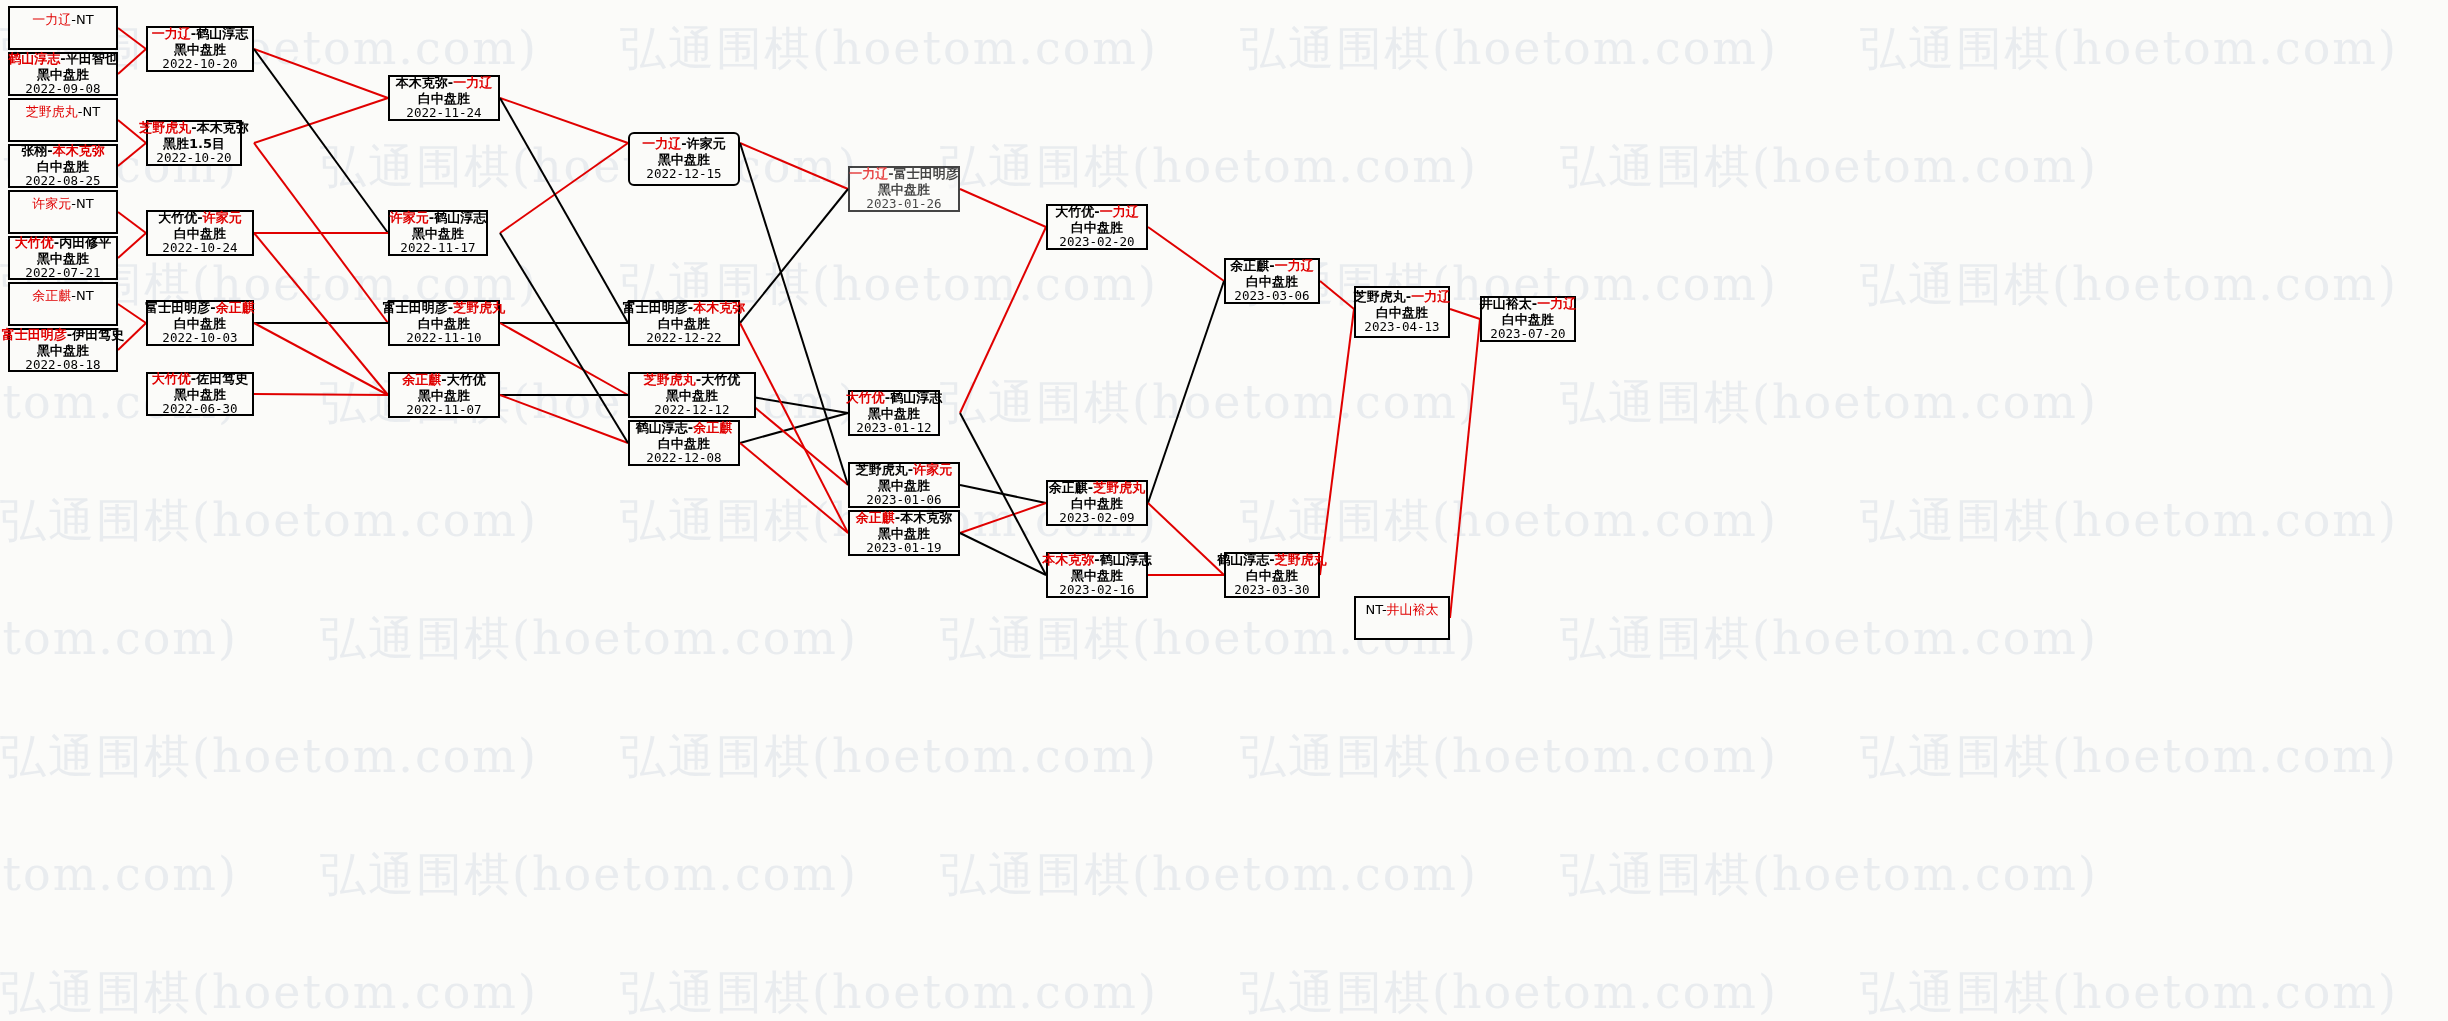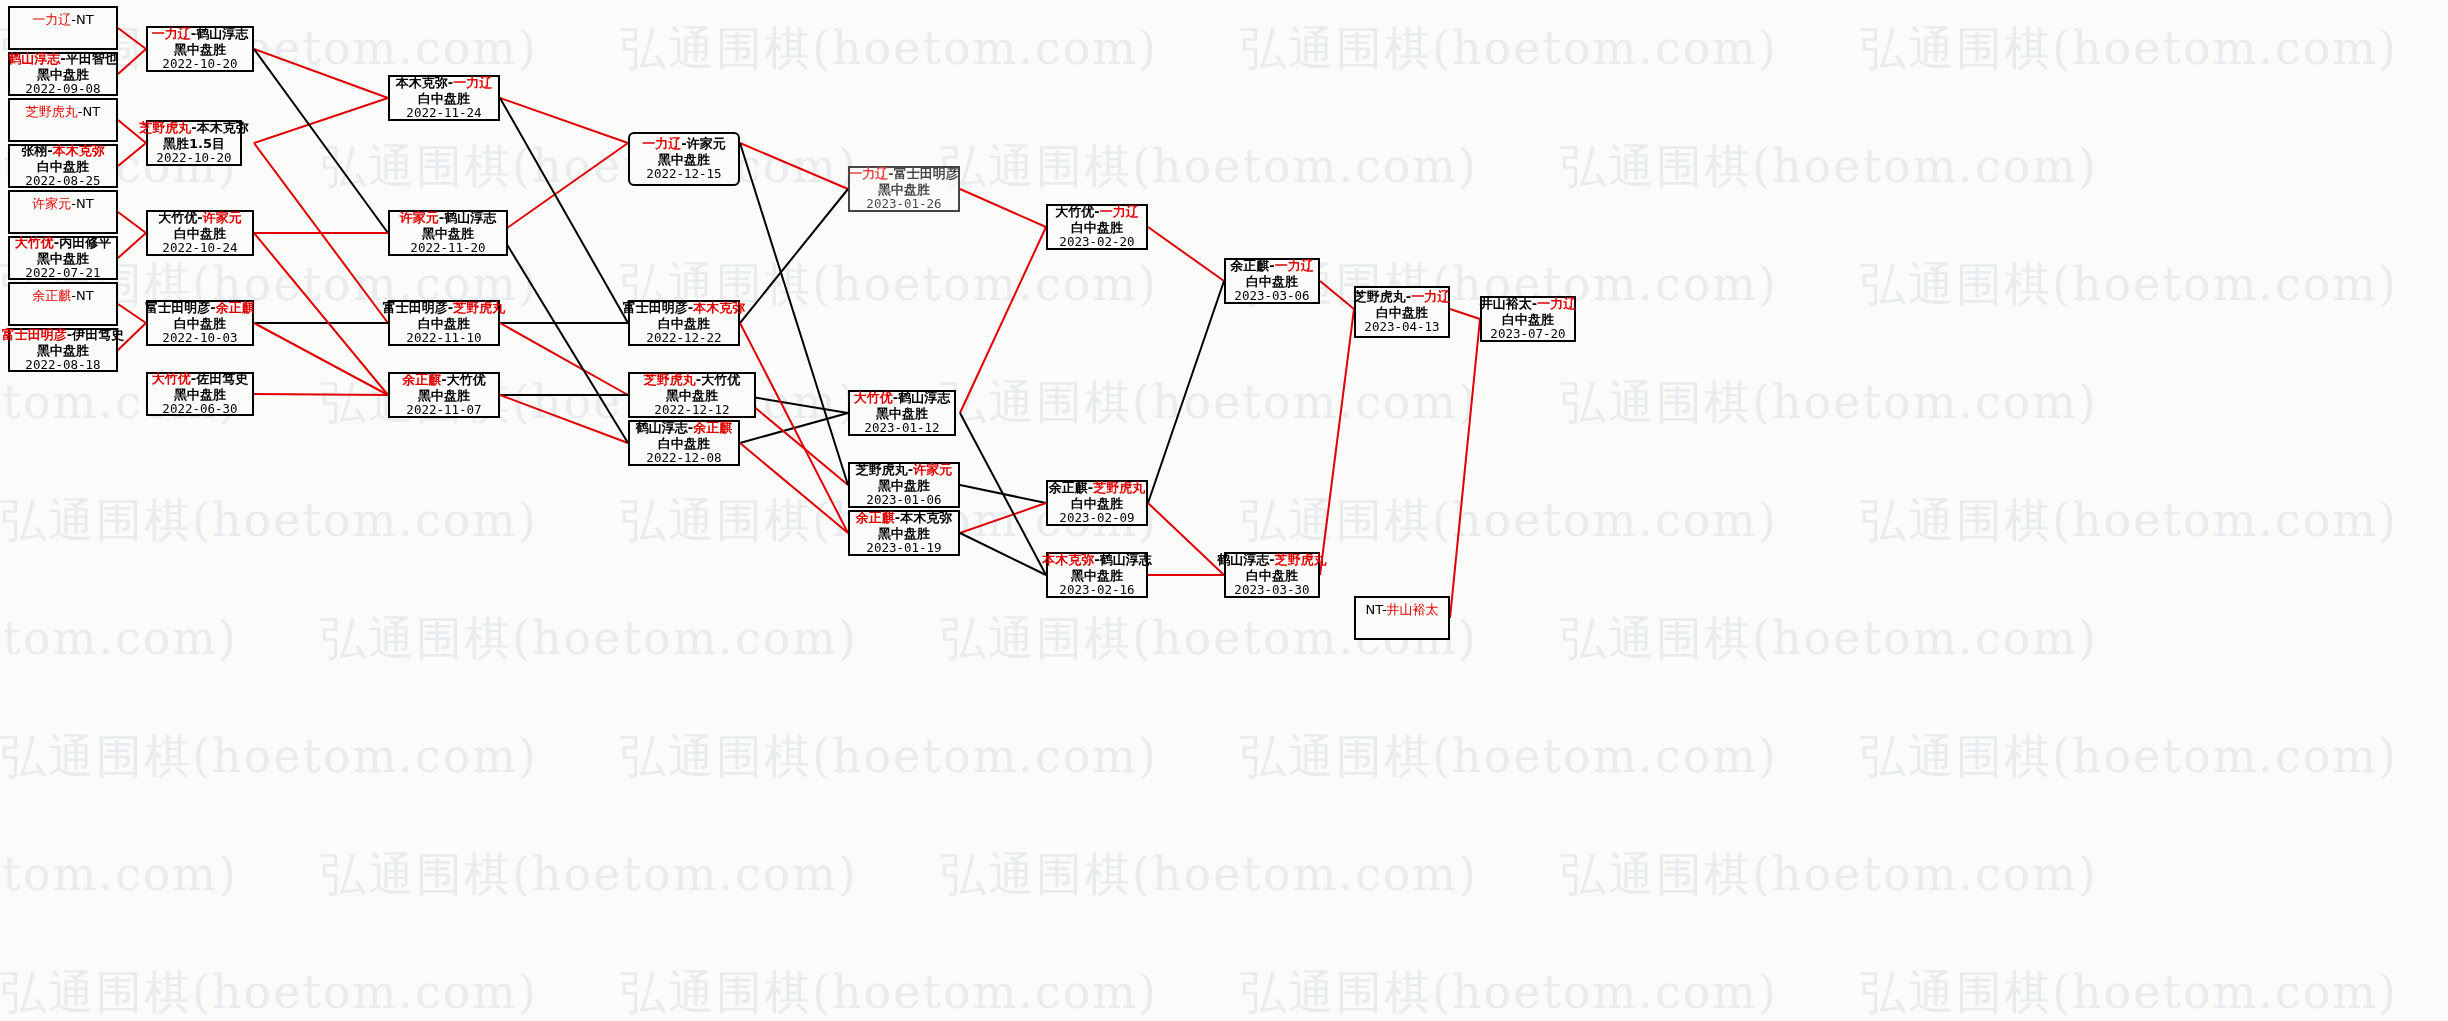--- a/index.html
+++ b/index.html
@@ -182,24 +182,24 @@
       <div class="node" style="left: 146px; top: 372px; width: 108px; height: 44px;">
         <span class="ln players"><span class="w">大竹优</span><span class="sep">-</span><span class="l">佐田笃史</span></span>
         <span class="ln result">黑中盘胜</span>
         <span class="ln date">2022-06-30</span>
       </div>
       <div class="node" style="left: 388px; top: 75px; width: 112px; height: 46px;">
         <span class="ln players"><span class="l">本木克弥</span><span class="sep">-</span><span class="w">一力辽</span></span>
         <span class="ln result">白中盘胜</span>
         <span class="ln date">2022-11-24</span>
       </div>
-      <div class="node" style="left: 388px; top: 210px; width: 120px; height: 46px;">
+      <div class="node" style="left: 388px; top: 210px; width: 100px; height: 46px;">
         <span class="ln players"><span class="w">许家元</span><span class="sep">-</span><span class="l">鹤山淳志</span></span>
         <span class="ln result">黑中盘胜</span>
-        <span class="ln date">2022-11-20</span>
+        <span class="ln date">2022-11-17</span>
       </div>
       <div class="node" style="left: 388px; top: 300px; width: 112px; height: 46px;">
         <span class="ln players"><span class="l">富士田明彦</span><span class="sep">-</span><span class="w">芝野虎丸</span></span>
         <span class="ln result">白中盘胜</span>
         <span class="ln date">2022-11-10</span>
       </div>
       <div class="node" style="left: 388px; top: 372px; width: 112px; height: 46px;">
         <span class="ln players"><span class="w">余正麒</span><span class="sep">-</span><span class="l">大竹优</span></span>
         <span class="ln result">黑中盘胜</span>
         <span class="ln date">2022-11-07</span>
@@ -222,21 +222,21 @@
       <div class="node" style="left: 628px; top: 420px; width: 112px; height: 46px;">
         <span class="ln players"><span class="l">鹤山淳志</span><span class="sep">-</span><span class="w">余正麒</span></span>
         <span class="ln result">白中盘胜</span>
         <span class="ln date">2022-12-08</span>
       </div>
       <div class="node" style="left: 848px; top: 166px; width: 112px; height: 46px; opacity: 0.72;">
         <span class="ln players"><span class="w">一力辽</span><span class="sep">-</span><span class="l">富士田明彦</span></span>
         <span class="ln result">黑中盘胜</span>
         <span class="ln date">2023-01-26</span>
       </div>
-      <div class="node" style="left: 848px; top: 390px; width: 108px; height: 46px;">
+      <div class="node" style="left: 848px; top: 390px; width: 92px; height: 46px;">
         <span class="ln players"><span class="w">大竹优</span><span class="sep">-</span><span class="l">鹤山淳志</span></span>
         <span class="ln result">黑中盘胜</span>
         <span class="ln date">2023-01-12</span>
       </div>
       <div class="node" style="left: 848px; top: 462px; width: 112px; height: 46px;">
         <span class="ln players"><span class="l">芝野虎丸</span><span class="sep">-</span><span class="w">许家元</span></span>
         <span class="ln result">黑中盘胜</span>
         <span class="ln date">2023-01-06</span>
       </div>
       <div class="node" style="left: 848px; top: 510px; width: 112px; height: 46px;">

